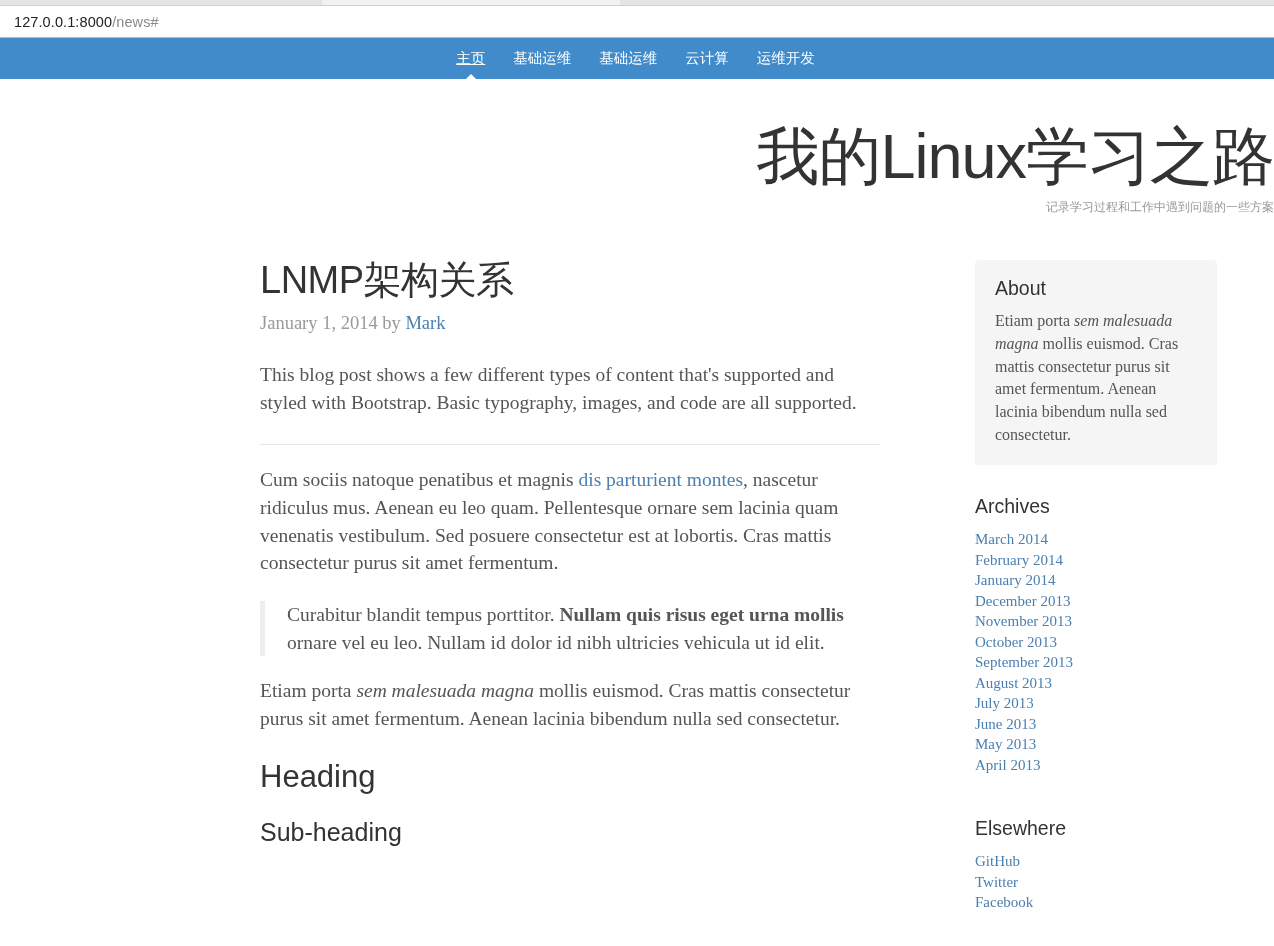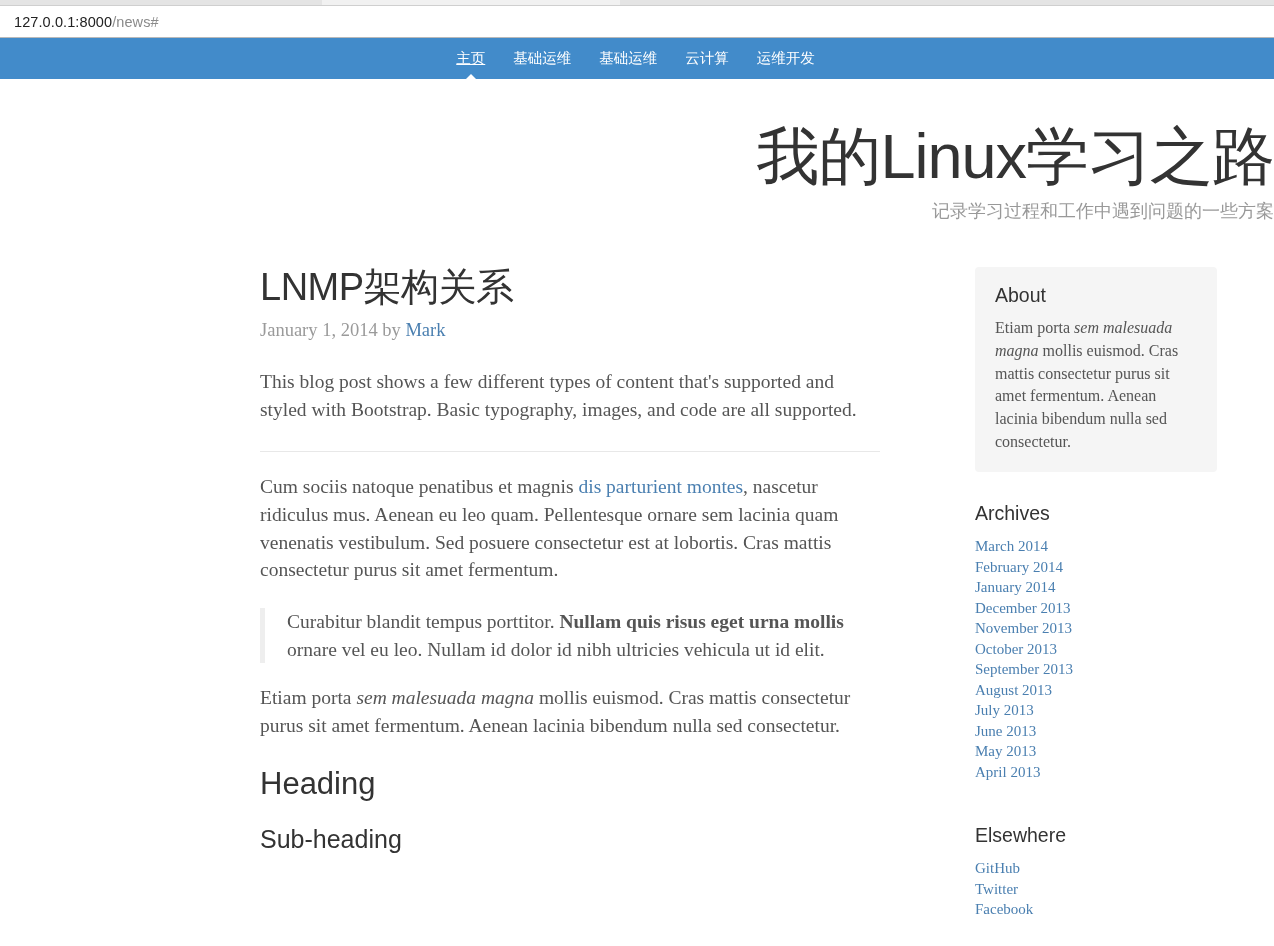--- a/index.html
+++ b/index.html
@@ -92,21 +92,21 @@
     font-family: "Liberation Sans", sans-serif;
     font-size: 63px;
     font-weight: normal;
     color: #333333;
     line-height: 1.05;
     letter-spacing: -1px;
   }
   .blog-subtitle {
     margin: 10px 0 0 0;
     font-family: "Liberation Sans", sans-serif;
-    font-size: 18px;
+    font-size: 12px;
     font-weight: normal;
     color: #999999;
   }
 
   .content-row {
     display: flex;
     margin-top: 44px;
     padding-left: 260px;
   }
   .main-col { width: 620px; flex: none; }

